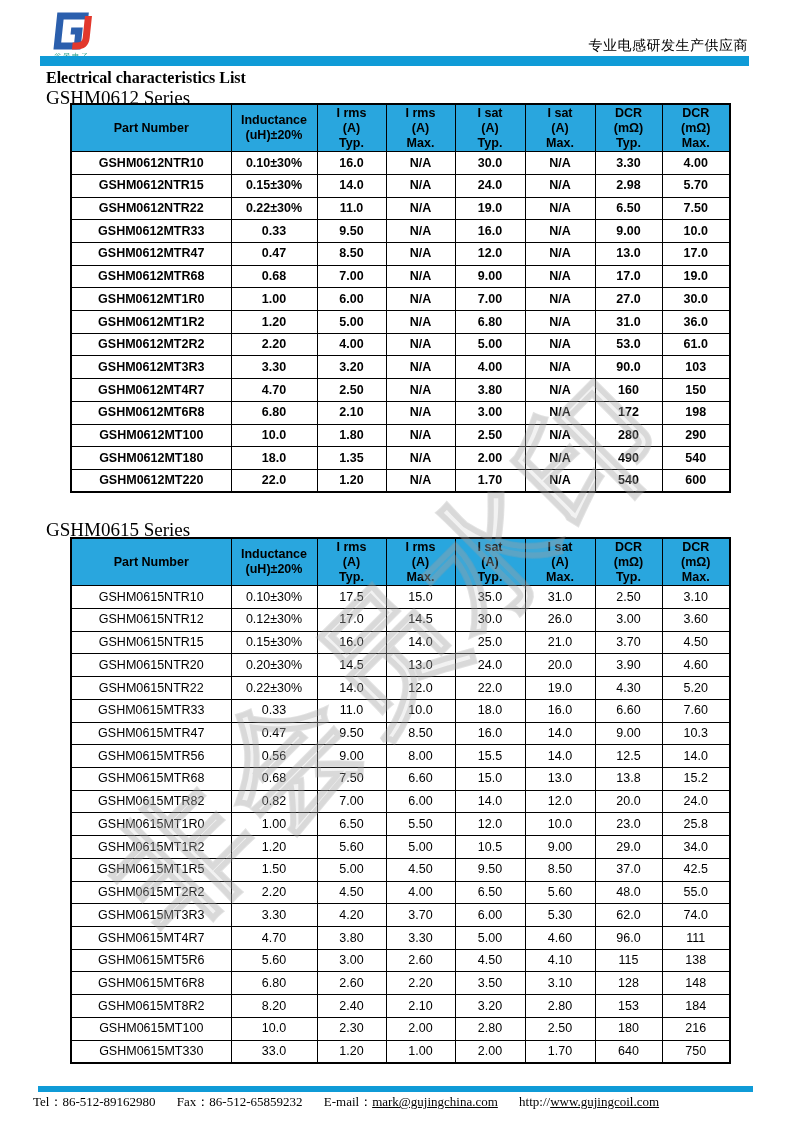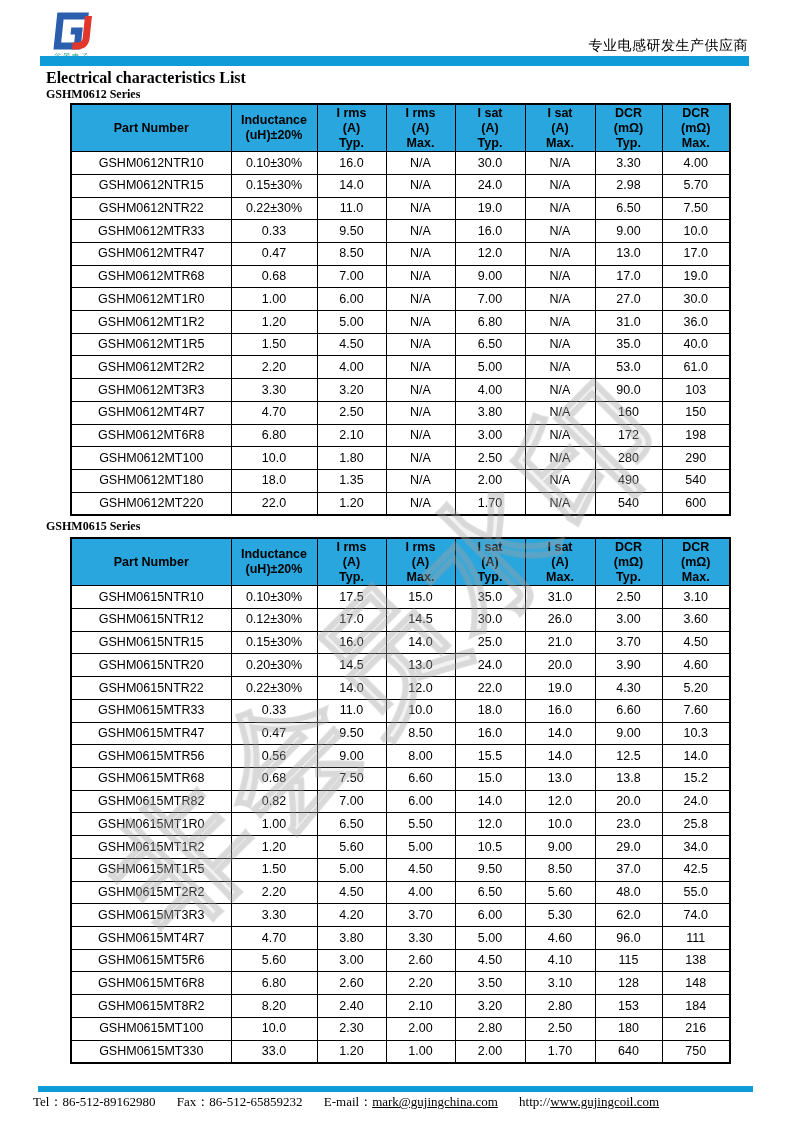--- a/index.html
+++ b/index.html
@@ -23,40 +23,40 @@
     position:absolute;right:45px;top:37px;font-size:14px;font-weight:normal;
     letter-spacing:0.5px;white-space:nowrap;
   }
   .top-bar{position:absolute;left:40px;top:56px;width:709px;height:10px;background:var(--bar-blue);}
   .page-title{
     position:absolute;left:46px;top:69px;font-family:"Liberation Serif",serif;
     font-weight:bold;font-size:16px;
   }
   .series-title{
     position:absolute;left:46px;font-family:"Liberation Serif",serif;
-    font-weight:bold;font-size:12px;
+    font-weight:normal;font-size:19px;
   }
   #series1-title{top:87px;}
   #series2-title{top:519px;}
   
   .data-table{
     position:absolute;left:70px;border-collapse:collapse;table-layout:fixed;
     width:660px;border:2.5px solid #000;
   }
   #table1{top:103px;}
   #table2{top:537px;}
   .data-table th,.data-table td{
     border:1.5px solid #000;text-align:center;vertical-align:middle;
     font-size:12.5px;line-height:1.18;overflow:hidden;
   }
   .data-table th{
     background:var(--header-blue);font-weight:bold;white-space:pre-line;
     height:47px;padding:1px 0;
   }
-  #table1 tbody tr{height:22.7px;}
+  #table1 tbody tr{height:22.7px;font-weight:bold;}
   #table2 tbody tr{height:22.72px;}
   
   .watermark{
     position:absolute;left:390px;top:655px;z-index:10;pointer-events:none;
     transform:translate(-50%,-50%) rotate(-45deg);
     font-size:135px;font-weight:bold;white-space:nowrap;letter-spacing:8px;
     color:rgba(175,175,175,0.16);
     -webkit-text-stroke:2px rgba(160,160,160,0.30);
   }
   
@@ -197,30 +197,20 @@
         <td>GSHM0612MT1R2</td>
         <td>1.20</td>
         <td>5.00</td>
         <td>N/A</td>
         <td>6.80</td>
         <td>N/A</td>
         <td>31.0</td>
         <td>36.0</td>
       </tr>
       <tr>
-        <td>GSHM0612MT1R5</td>
-        <td>1.50</td>
-        <td>4.50</td>
-        <td>N/A</td>
-        <td>6.50</td>
-        <td>N/A</td>
-        <td>35.0</td>
-        <td>40.0</td>
-      </tr>
-      <tr>
         <td>GSHM0612MT2R2</td>
         <td>2.20</td>
         <td>4.00</td>
         <td>N/A</td>
         <td>5.00</td>
         <td>N/A</td>
         <td>53.0</td>
         <td>61.0</td>
       </tr>
       <tr>

